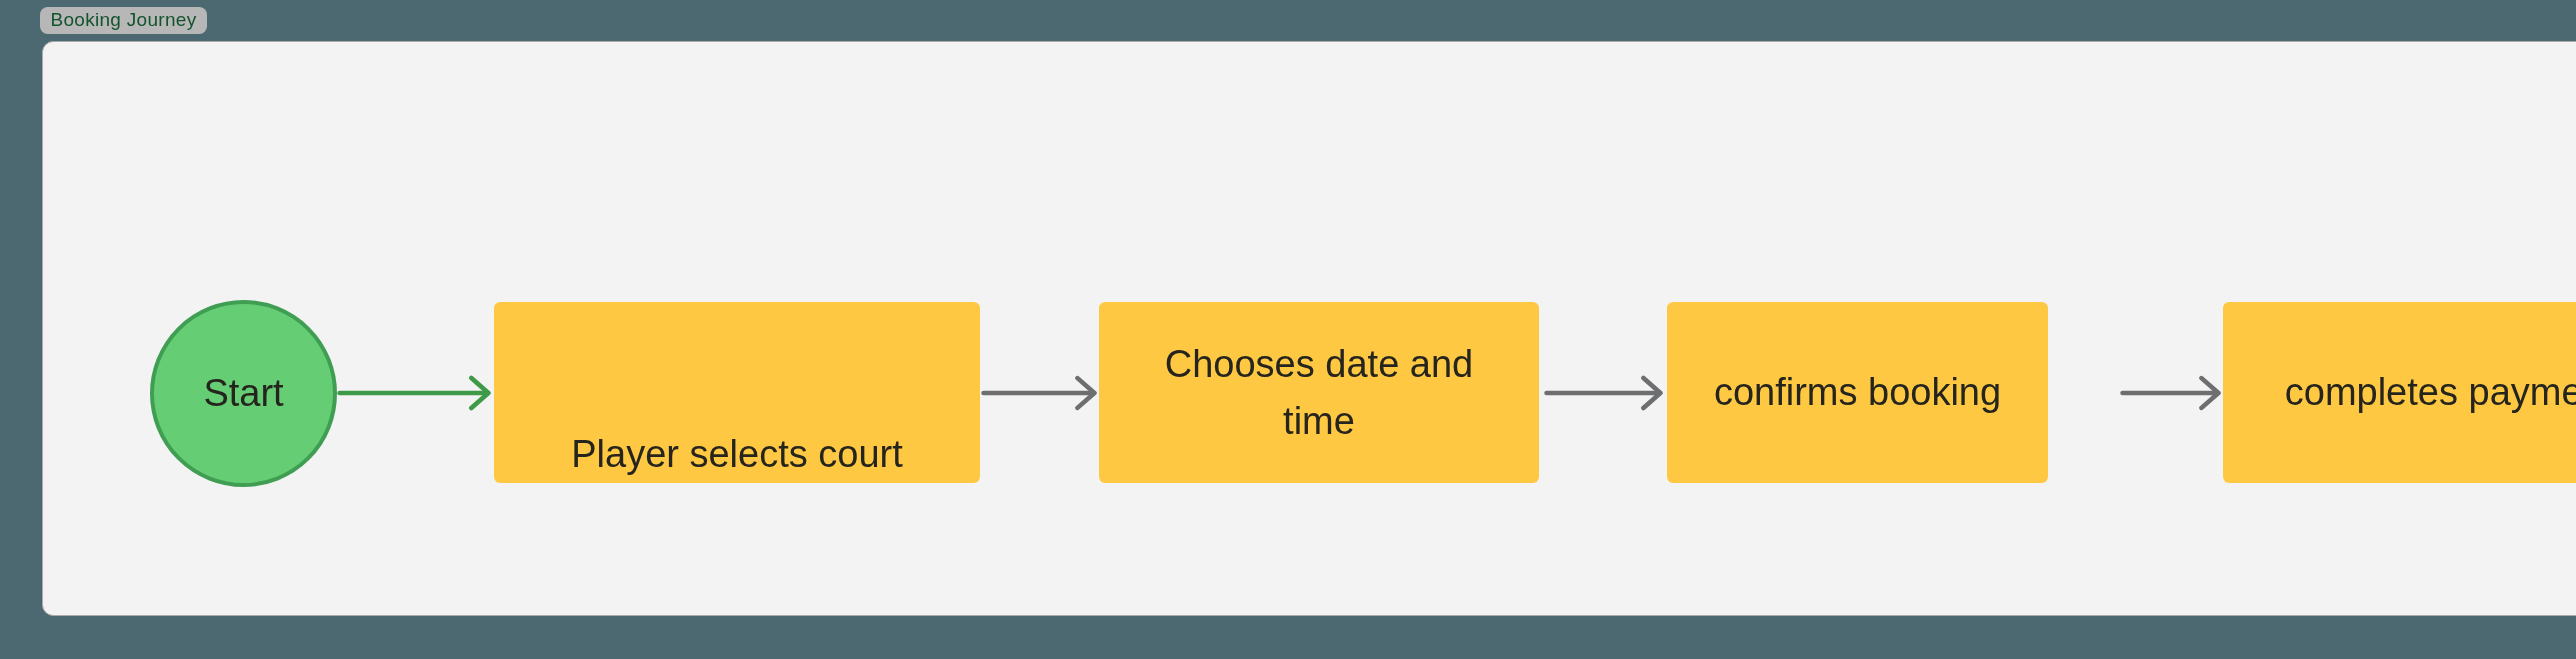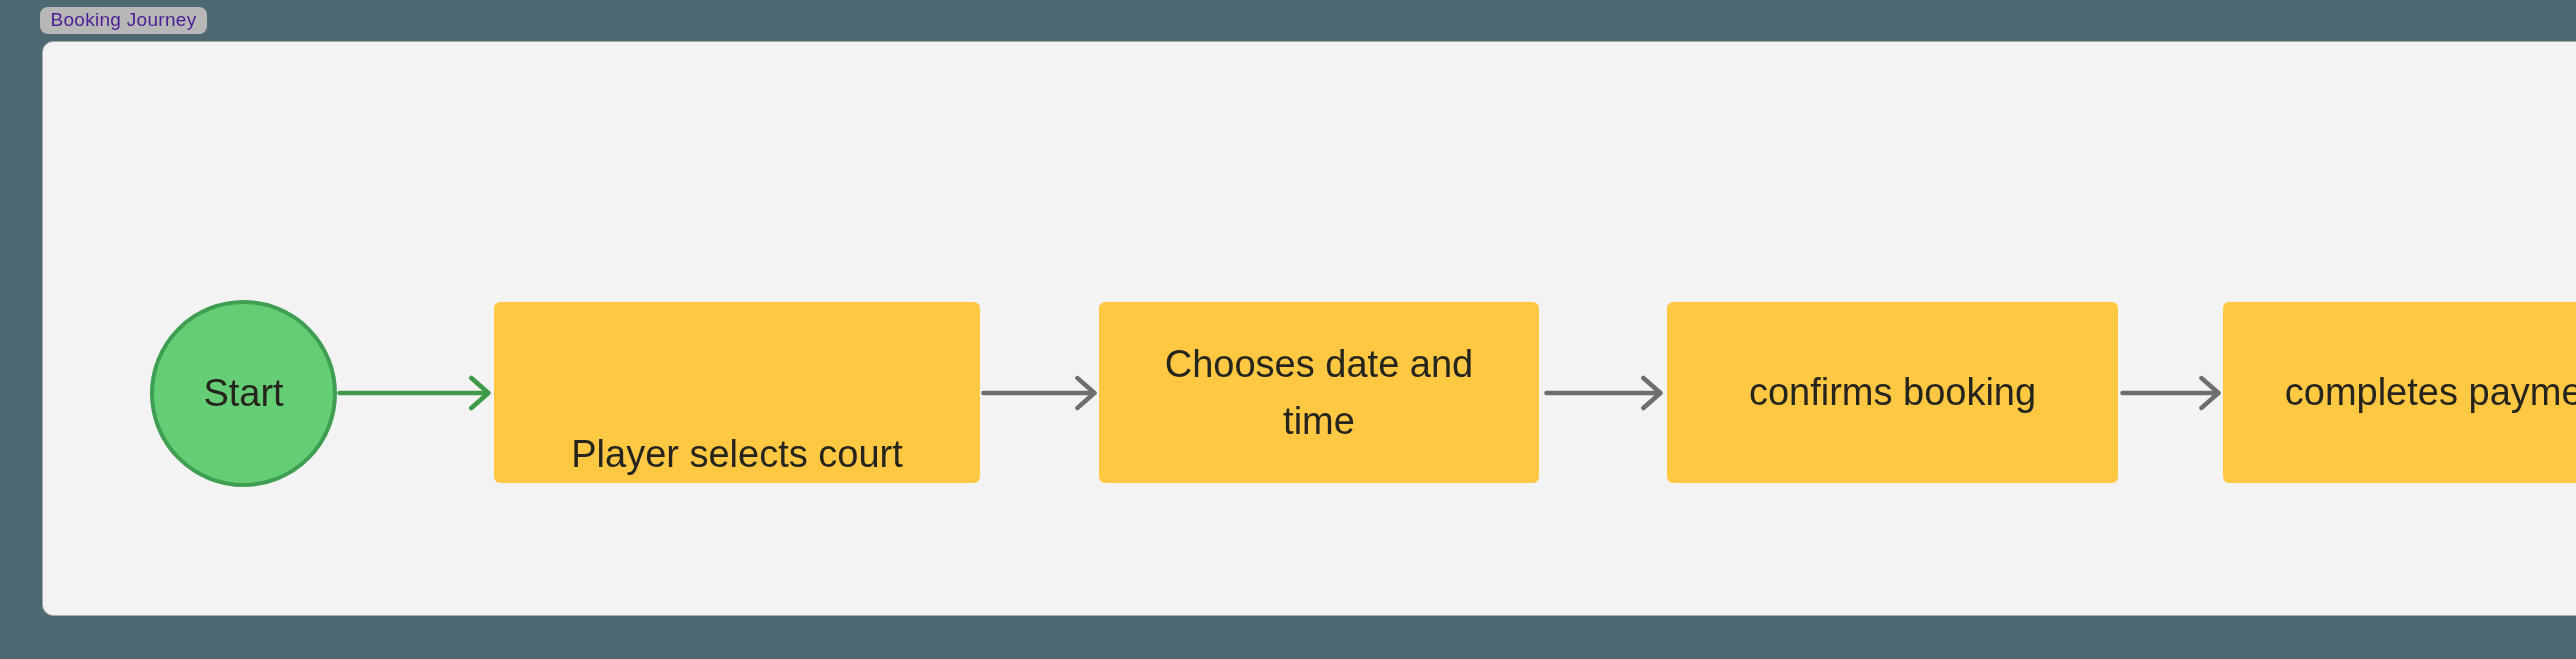--- a/index.html
+++ b/index.html
@@ -23,21 +23,21 @@
     width: 167px;
     height: 27px;
     background: #b7b7b7;
     border-radius: 7.7px;
     display: flex;
     align-items: center;
     justify-content: center;
   }
   .diagram-tab span {
     font-size: 19px;
-    color: #4c1d95;
+    color: #14532d;
     letter-spacing: 0.3px;
     white-space: nowrap;
   }
   
   .panel {
     position: absolute;
     left: 42px;
     top: 41px;
     width: 3633px;
     height: 575px;
@@ -69,21 +69,21 @@
   }
   .node.rect {
     top: 260px;
     height: 181px;
     background: #fec843;
     border-radius: 6.2px;
     padding: 0 36px;
   }
   #node-select-court   { left: 451px;  width: 486px; align-items: flex-end; }
   #node-choose-datetime{ left: 1056px; width: 440px; }
-  #node-confirm-booking{ left: 1624px; width: 451px; }
+  #node-confirm-booking{ left: 1624px; width: 381px; }
   #node-complete-payment{ left: 2180px; width: 453px; }
   
   .edge {
     position: absolute;
     top: 320px;
     height: 62px;
   }
   #edge-0 { left: 294px;  width: 154px; }
   #edge-1 { left: 938px; width: 116px; }
   #edge-2 { left: 1501px; width: 119px; }

